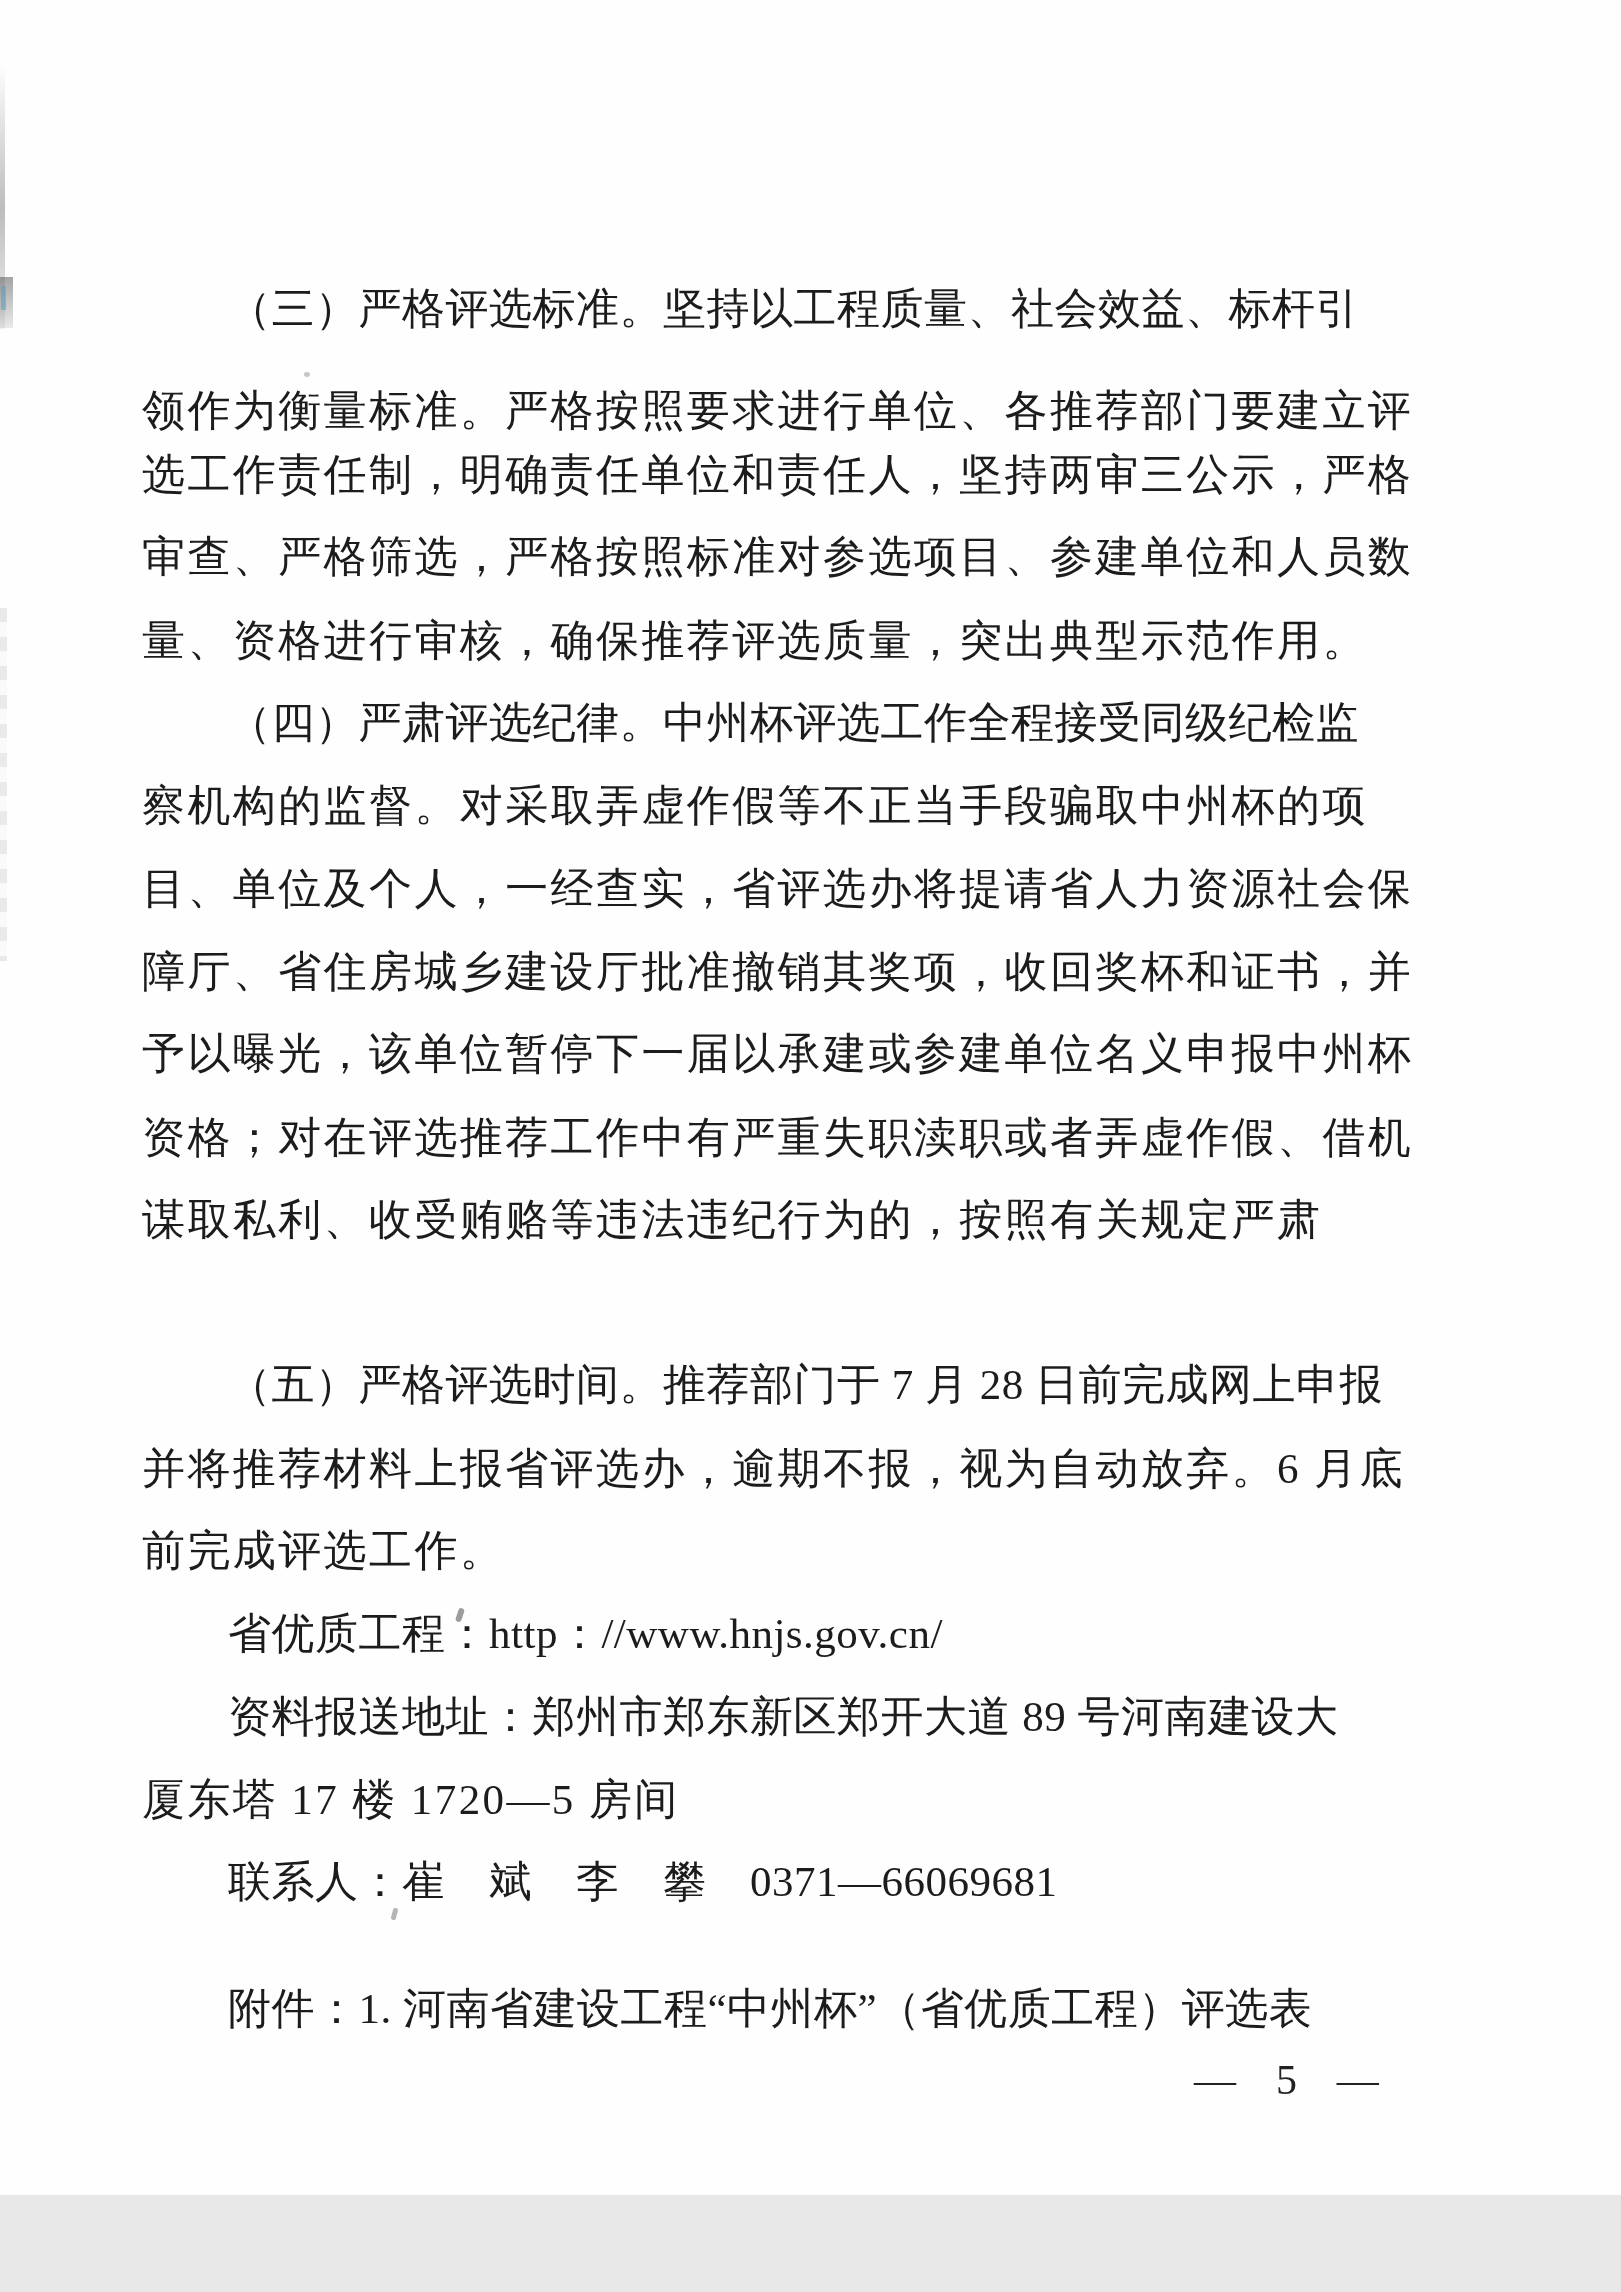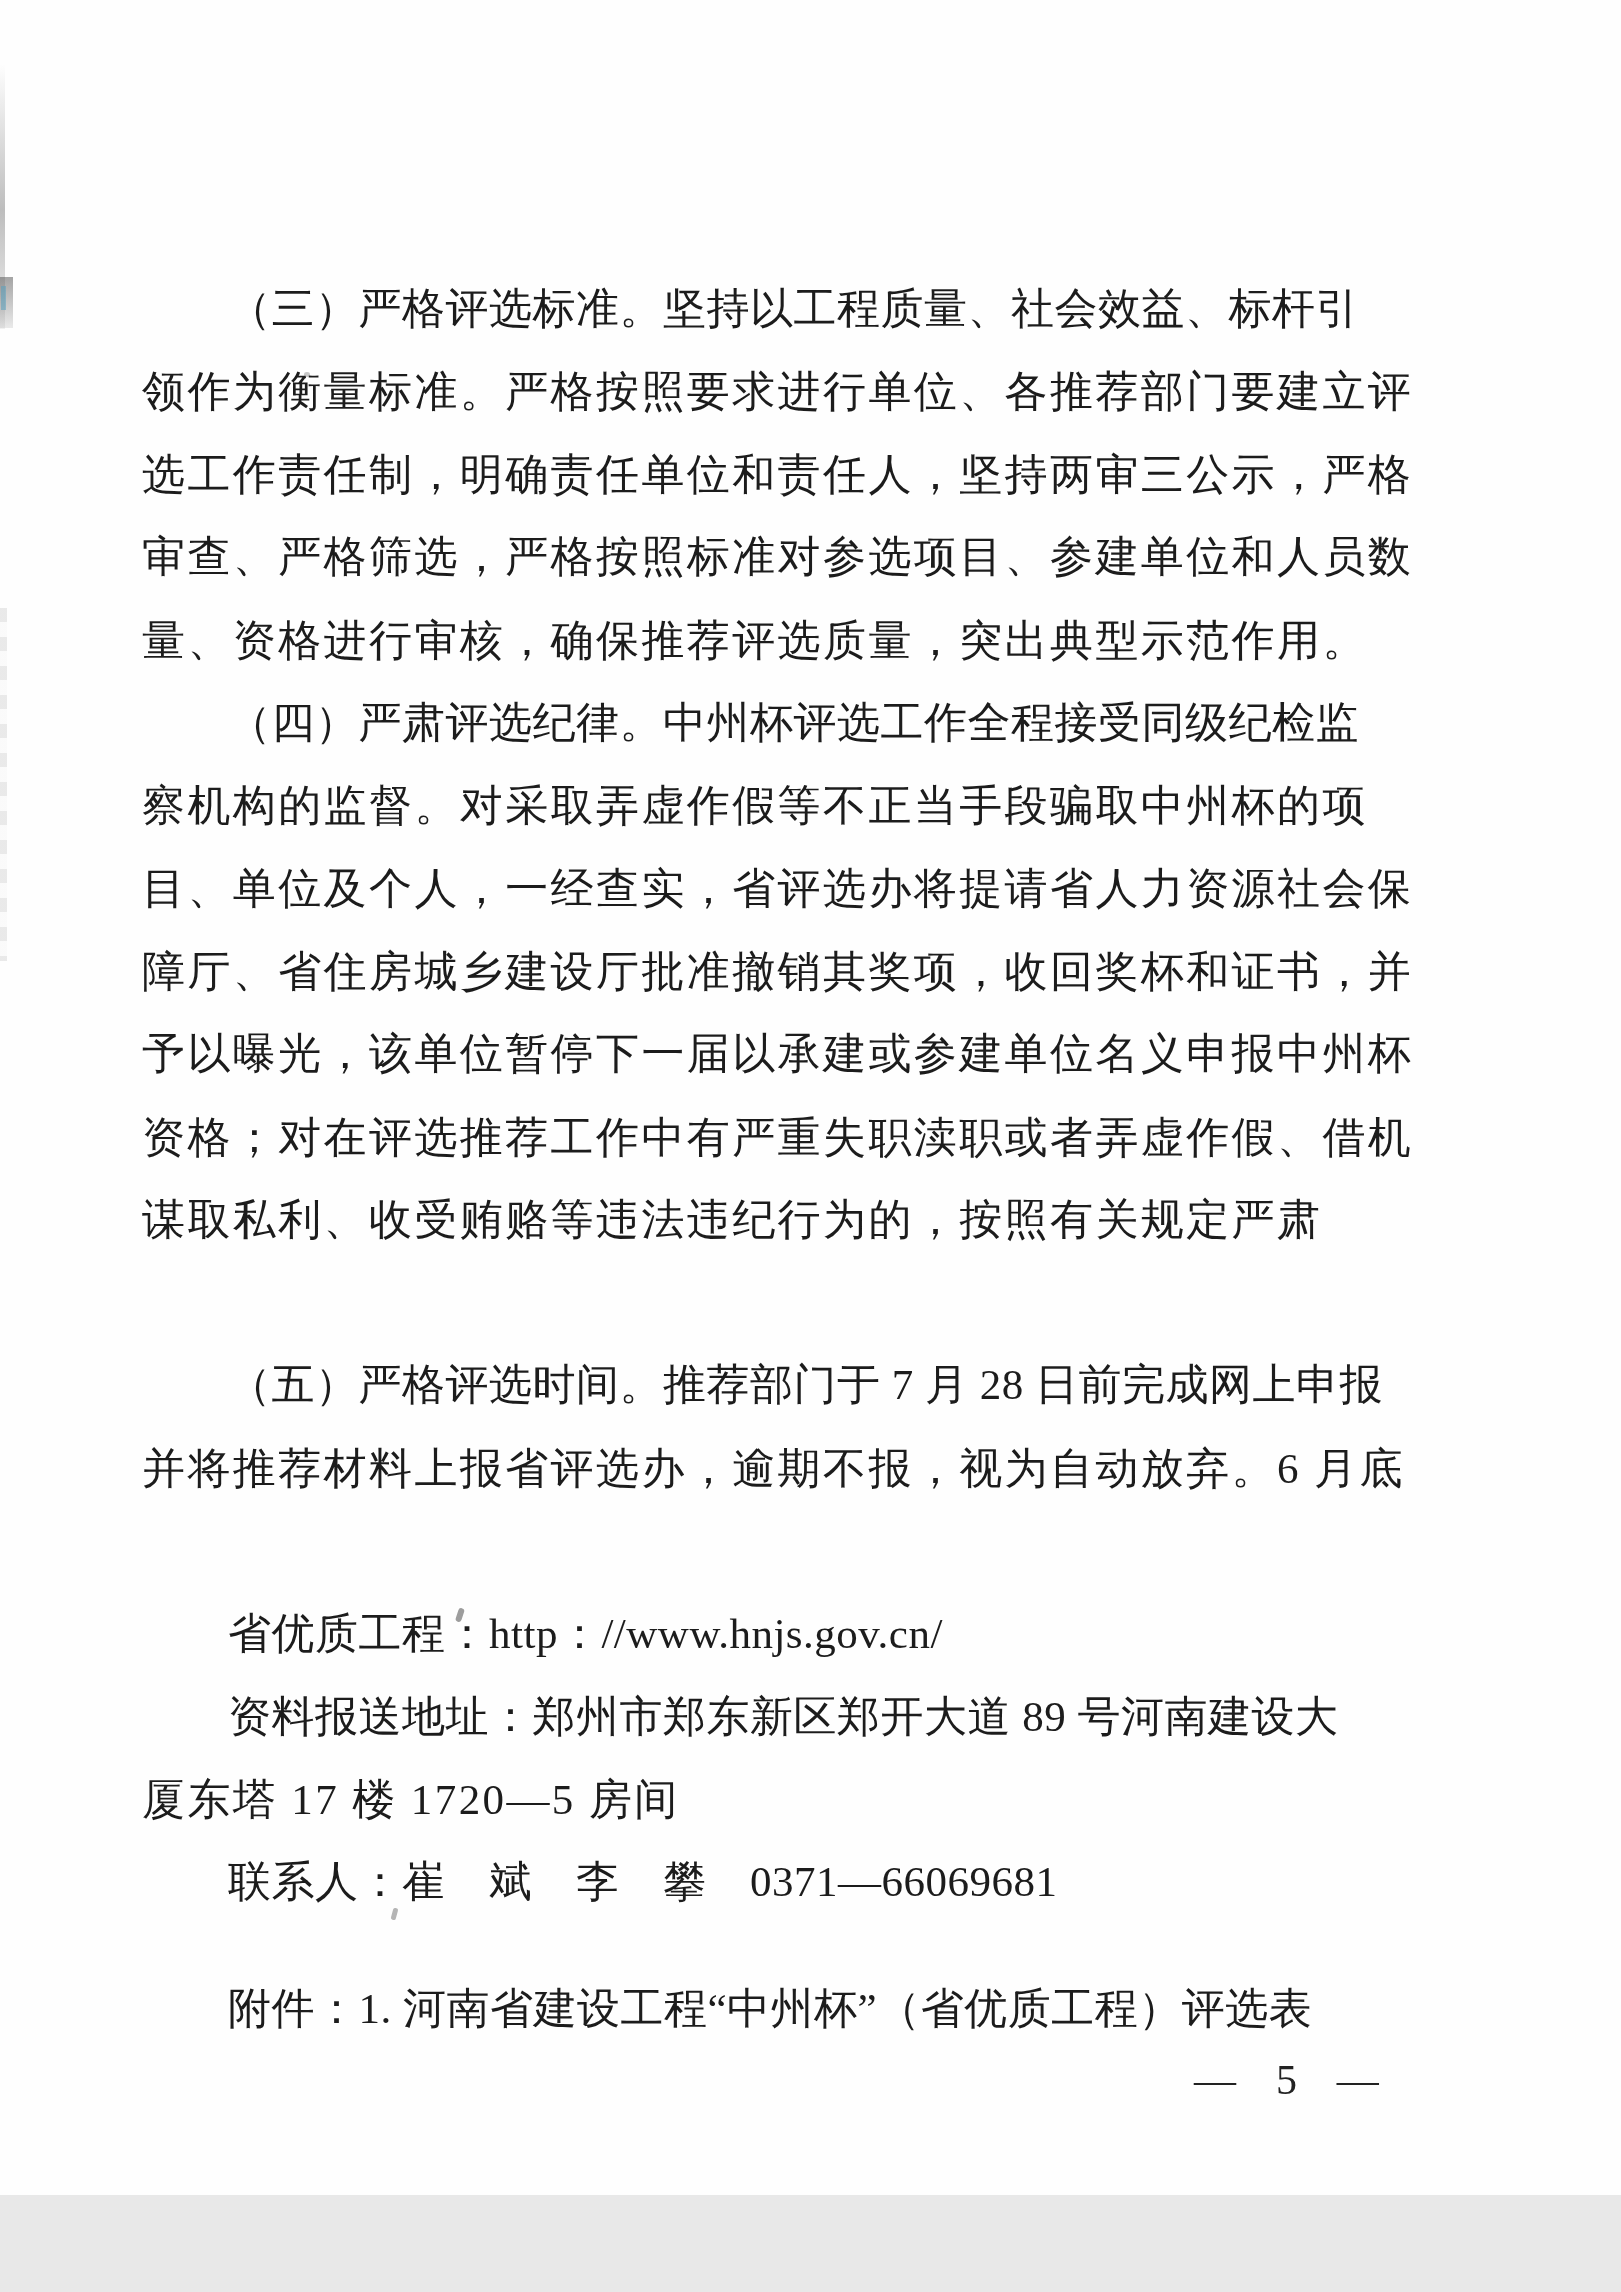--- a/index.html
+++ b/index.html
@@ -78,33 +78,34 @@
   <div class="artifact art-streak-top"></div>
   <div class="artifact art-blotch"></div>
   <div class="artifact art-blotch-cyan"></div>
   <div class="artifact art-streak-mid"></div>
   <div class="artifact art-speck-1"></div>
   <div class="artifact art-speck-2"></div>
   <div class="artifact art-speck-3"></div>
 
   <div class="doc-body">
     <div class="line indent" style="top:282px">（三）严格评选标准。坚持以工程质量、社会效益、标杆引</div>
-    <div class="line" style="top:365px">领作为衡量标准。严格按照要求进行单位、各推荐部门要建立评</div>
+    <div class="line" style="top:384px">领作为衡量标准。严格按照要求进行单位、各推荐部门要建立评</div>
     <div class="line" style="top:448px">选工作责任制，明确责任单位和责任人，坚持两审三公示，严格</div>
     <div class="line" style="top:530px">审查、严格筛选，严格按照标准对参选项目、参建单位和人员数</div>
     <div class="line" style="top:614px">量、资格进行审核，确保推荐评选质量，突出典型示范作用。</div>
     <div class="line indent" style="top:696px">（四）严肃评选纪律。中州杯评选工作全程接受同级纪检监</div>
     <div class="line" style="top:779px">察机构的监督。对采取弄虚作假等不正当手段骗取中州杯的项</div>
     <div class="line" style="top:862px">目、单位及个人，一经查实，省评选办将提请省人力资源社会保</div>
     <div class="line" style="top:1027px">予以曝光，该单位暂停下一届以承建或参建单位名义申报中州杯</div>
     <div class="line" style="top:945px">障厅、省住房城乡建设厅批准撤销其奖项，收回奖杯和证书，并</div>
     <div class="line" style="top:1111px">资格；对在评选推荐工作中有严重失职渎职或者弄虚作假、借机</div>
     <div class="line" style="top:1193px">谋取私利、收受贿赂等违法违纪行为的，按照有关规定严肃</div>
     <div class="line indent" style="top:1358px">（五）严格评选时间。推荐部门于 7 月 28 日前完成网上申报</div>
     <div class="line" style="top:1442px">并将推荐材料上报省评选办，逾期不报，视为自动放弃。6 月底</div>
+    <div class="line" style="top:1524px">前完成评选工作。</div>
     <div class="line indent" style="top:1607px">省优质工程：http：//www.hnjs.gov.cn/</div>
     <div class="line indent" style="top:1690px">资料报送地址：郑州市郑东新区郑开大道 89 号河南建设大</div>
     <div class="line" style="top:1773px">厦东塔 17 楼 1720—5 房间</div>
     <div class="line indent" style="top:1855px">联系人：崔　斌　李　攀　0371—66069681</div>
     <div class="line indent" style="top:1982px">附件：1. 河南省建设工程“中州杯”（省优质工程）评选表</div>
   </div>
 
   <div class="page-number">— 5 —</div>
 
 </div>

